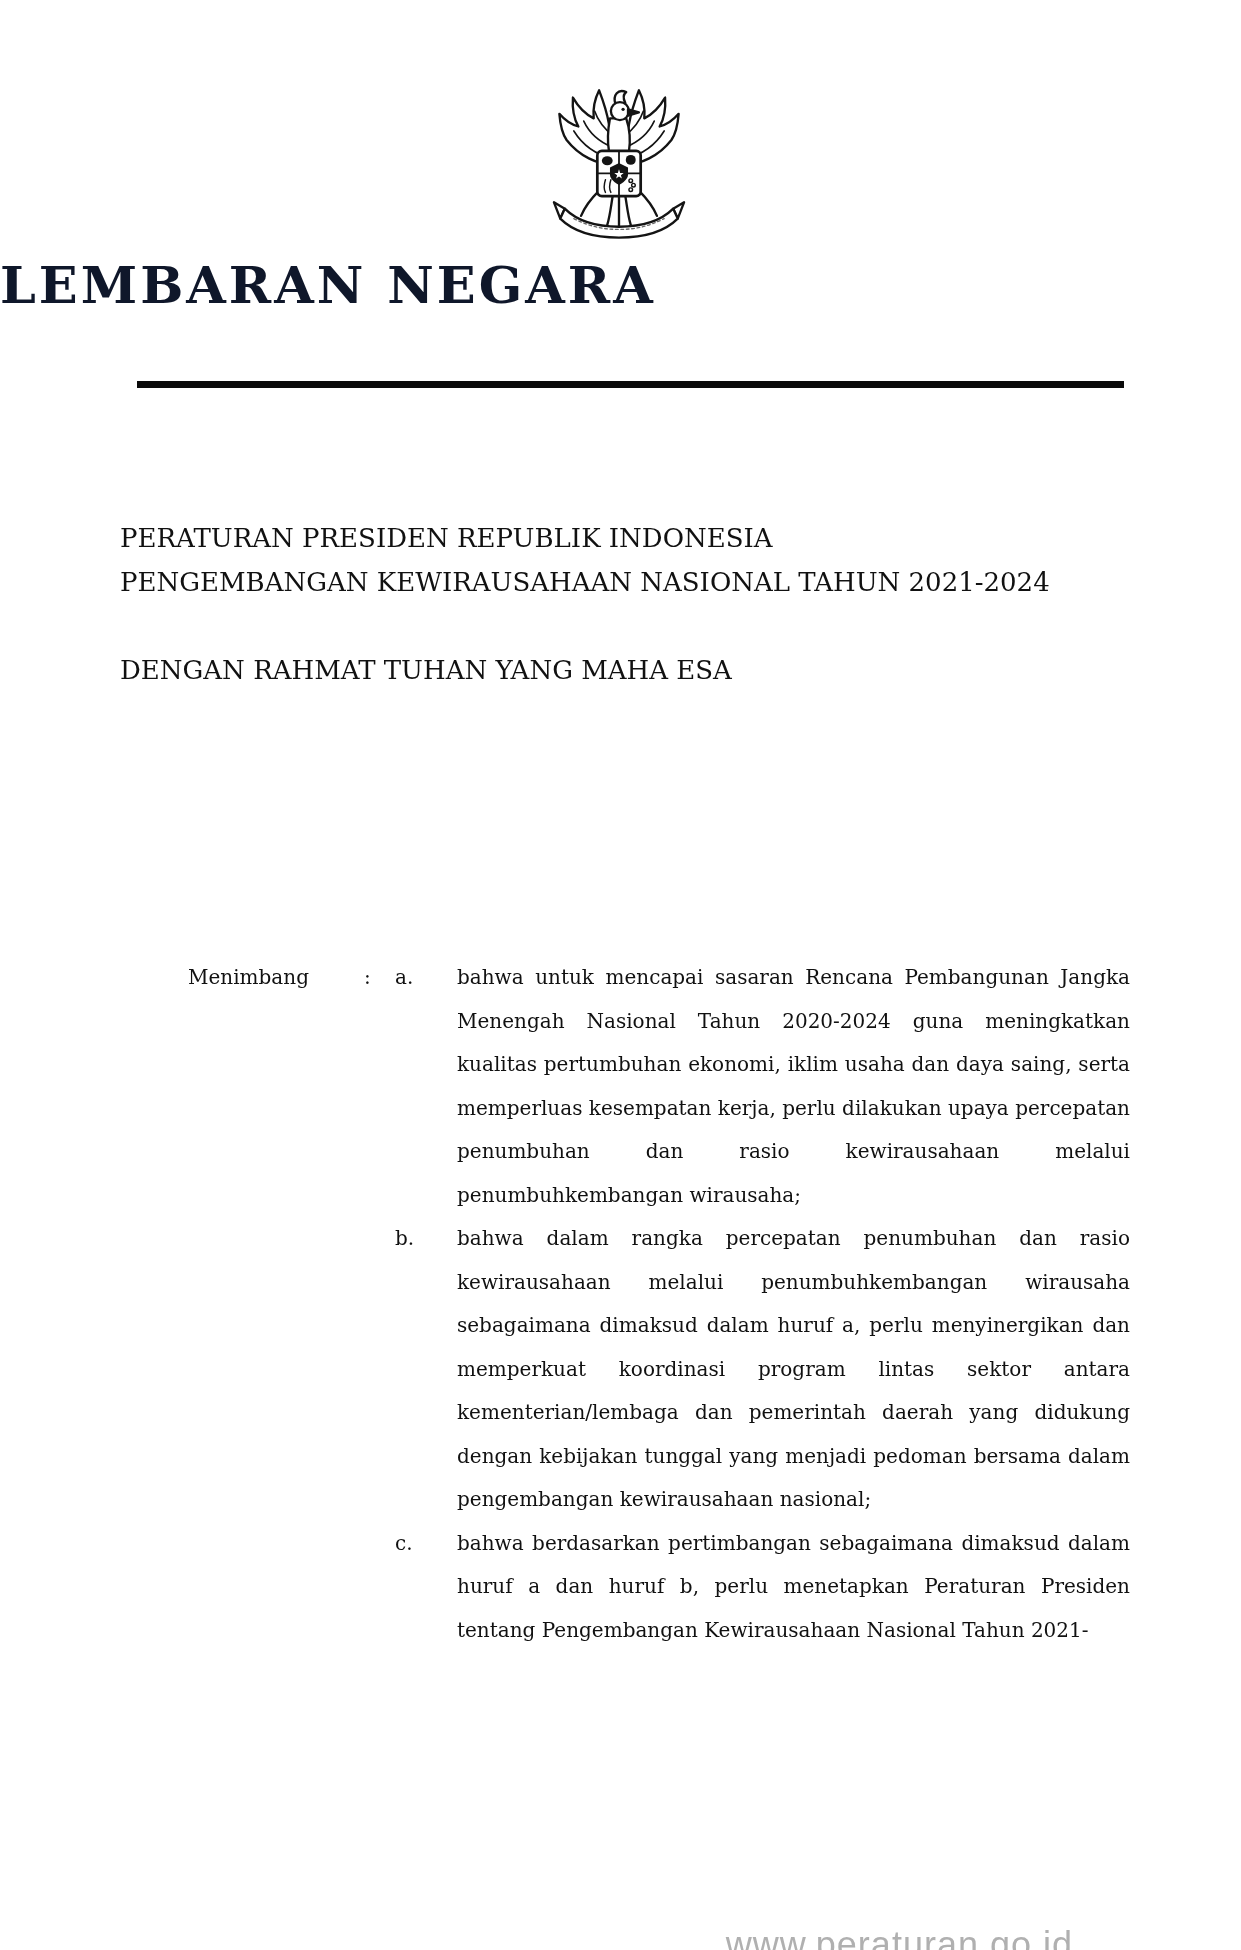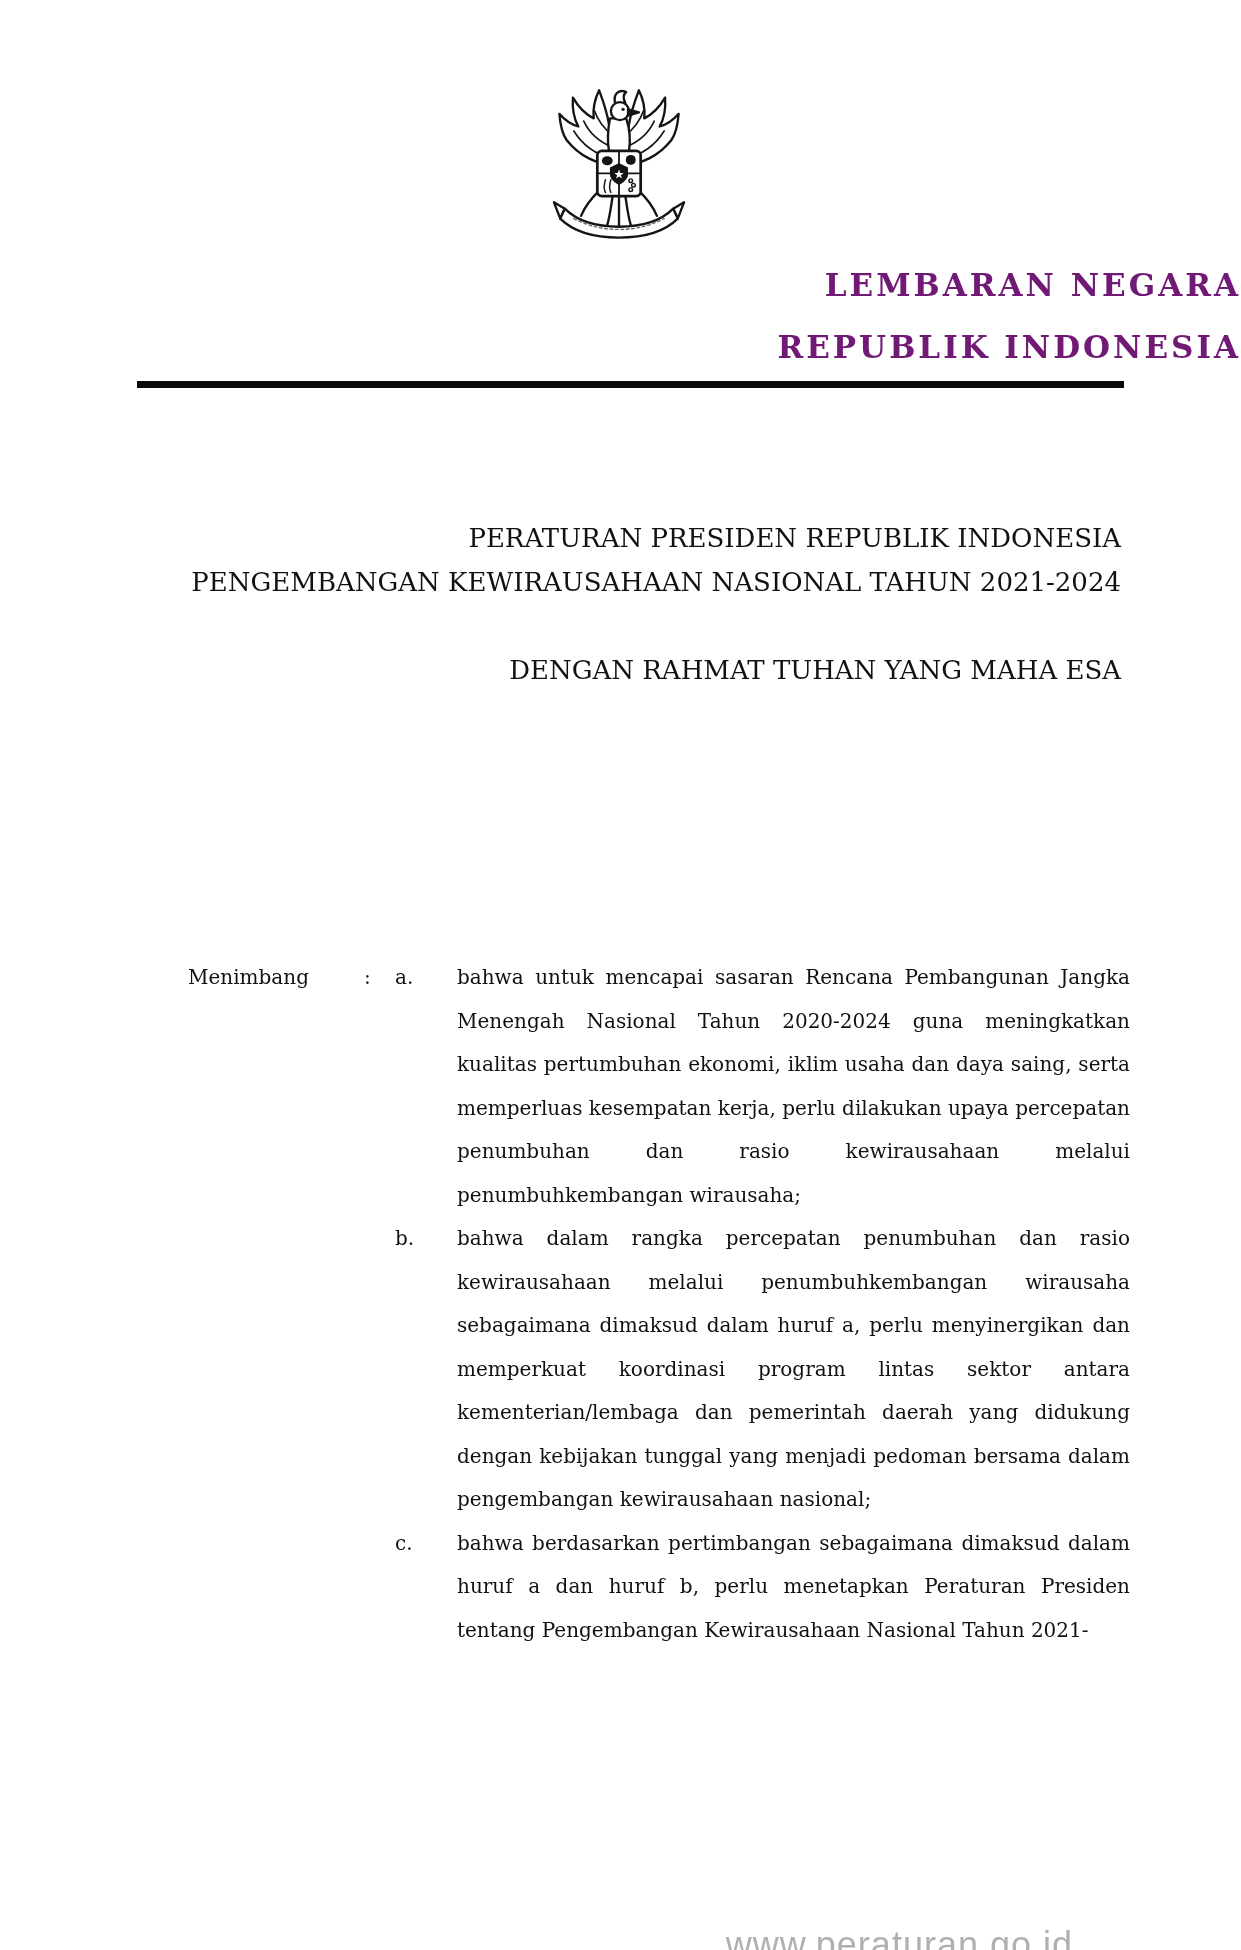--- a/index.html
+++ b/index.html
@@ -10,37 +10,37 @@
     color:#111;
     font-family:"DejaVu Serif","Liberation Serif",serif;
     overflow:hidden;
     margin:0 auto;
   }
   .emblem{
     position:absolute;left:546px;top:84px;width:146px;height:159px;
   }
   .masthead{
     position:absolute;top:254px;left:0;width:100%;
-    text-align:right;
-    font-size:31px;font-weight:bold;line-height:62px;letter-spacing:3px;
-    color:#701a75;
+    text-align:left;
+    font-size:51px;font-weight:bold;line-height:62px;letter-spacing:3px;
+    color:#0f172a;
   }
   .rule{
     position:absolute;top:381px;left:137px;width:987px;height:7px;
     background:#0a0a0a;
   }
   .meta{
     position:absolute;top:401px;left:148px;width:945px;
     font-size:26px;line-height:28px;
   }
   .gazette-number{position:absolute;left:0;top:2px;white-space:nowrap;}
   .subject-note{margin-left:356px;text-align:justify;text-justify:inter-word;}
   .title-block{
     position:absolute;top:516px;left:120px;width:1001px;
-    text-align:right;font-size:26px;line-height:44px;
+    text-align:left;font-size:26px;line-height:44px;
   }
   .title-block div{white-space:nowrap;}
   .title-block .blank{height:44px;}
   .considerations{
     position:absolute;top:956px;left:148px;width:942px;
     font-size:20px;line-height:43.5px;margin-left:40px;
   }
   .cons-label{position:absolute;left:0;top:0;white-space:nowrap;}
   .cons-colon{position:absolute;left:176px;top:0;}
   .cons-items{margin-left:207px;}
@@ -112,21 +112,20 @@
             <circle cx="93" cy="117" r="2"></circle>
         </g>
         <path fill="#141414" stroke-width="2" d="M80,88.5 L71,93 L71,100.5 C71,106 80,110.5 80,110.5 C80,110.5 89,106 89,100.5 L89,93 Z"></path>
         <polygon fill="#ffffff" stroke="none" points="80,94.5 81.3,98.4 85.2,98.5 82.1,100.9 83.2,104.7 80,102.4 76.8,104.7 77.9,100.9 74.8,98.5 78.7,98.4"></polygon>
       </g>
     </g>
   </svg>
 
   <div class="masthead">
     <div>LEMBARAN NEGARA</div>
-    <div>REPUBLIK INDONESIA</div>
   </div>
 
   <div class="rule"></div>
 
 
   <div class="title-block">
     <div>PERATURAN PRESIDEN REPUBLIK INDONESIA</div>
     <div>PENGEMBANGAN KEWIRAUSAHAAN NASIONAL TAHUN 2021-2024</div>
     <div class="blank"></div>
     <div>DENGAN RAHMAT TUHAN YANG MAHA ESA</div>

